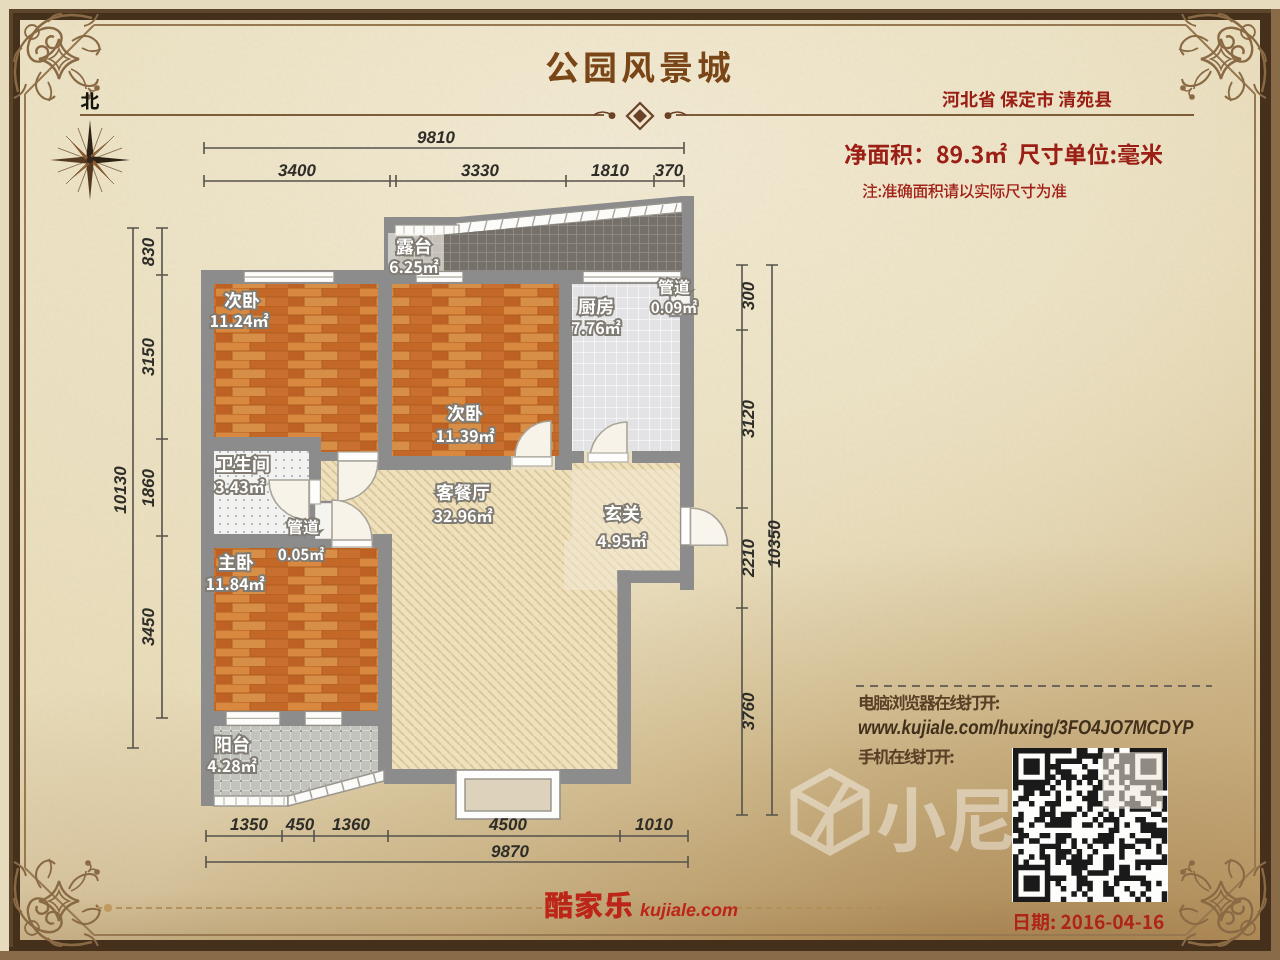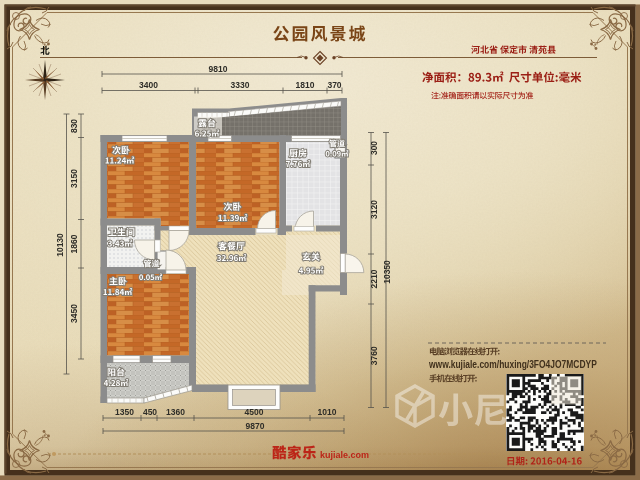--- a/index.html
+++ b/index.html
@@ -2,21 +2,21 @@
 <html><head><meta charset="utf-8">
 <style>
 html,body{margin:0;padding:0}
 body{width:640px;height:480px;overflow:hidden;font-family:"Liberation Sans",sans-serif;position:relative}
 #page{position:absolute;inset:0;width:640px;height:480px;
  background:
   radial-gradient(ellipse 115% 85% at 80% 110%, rgba(128,83,32,.68) 0%, rgba(147,102,45,.47) 22%, rgba(162,122,65,.24) 42%, rgba(0,0,0,0) 63%),
   radial-gradient(ellipse 110% 70% at 10% 110%, rgba(140,100,48,.38) 0%, rgba(150,110,58,.18) 30%, rgba(0,0,0,0) 55%),
   radial-gradient(ellipse 85% 65% at 48% 16%, #f2ead4 0%, #ede3c6 45%, rgba(0,0,0,0) 100%),
   linear-gradient(180deg, rgba(175,140,90,.18) 0%, rgba(0,0,0,0) 4%, rgba(0,0,0,0) 93%, rgba(140,100,50,.25) 100%),
-  linear-gradient(135deg, #ebe0c0 0%, #e8dbb8 45%, #ddcca2 70%, #cdb283 100%);}
+  linear-gradient(135deg, #ebe0c0 0%, #e8dbb8 45%, #ddcca2 70%, #cdb283 100%); font-style: italic;}
 .t{position:absolute;white-space:nowrap}
 </style></head>
 <body>
 <div id="page">
 
 <svg class="t" style="left:0;top:0" width="640" height="480">
       <filter id="nz">
         <feTurbulence type="fractalNoise" baseFrequency="0.55" numOctaves="2" seed="7"></feTurbulence>
         <feColorMatrix type="matrix" values="0 0 0 0 0.45 0 0 0 0 0.37 0 0 0 0 0.22 0 0 0 0.6 0"></feColorMatrix>
       </filter>

